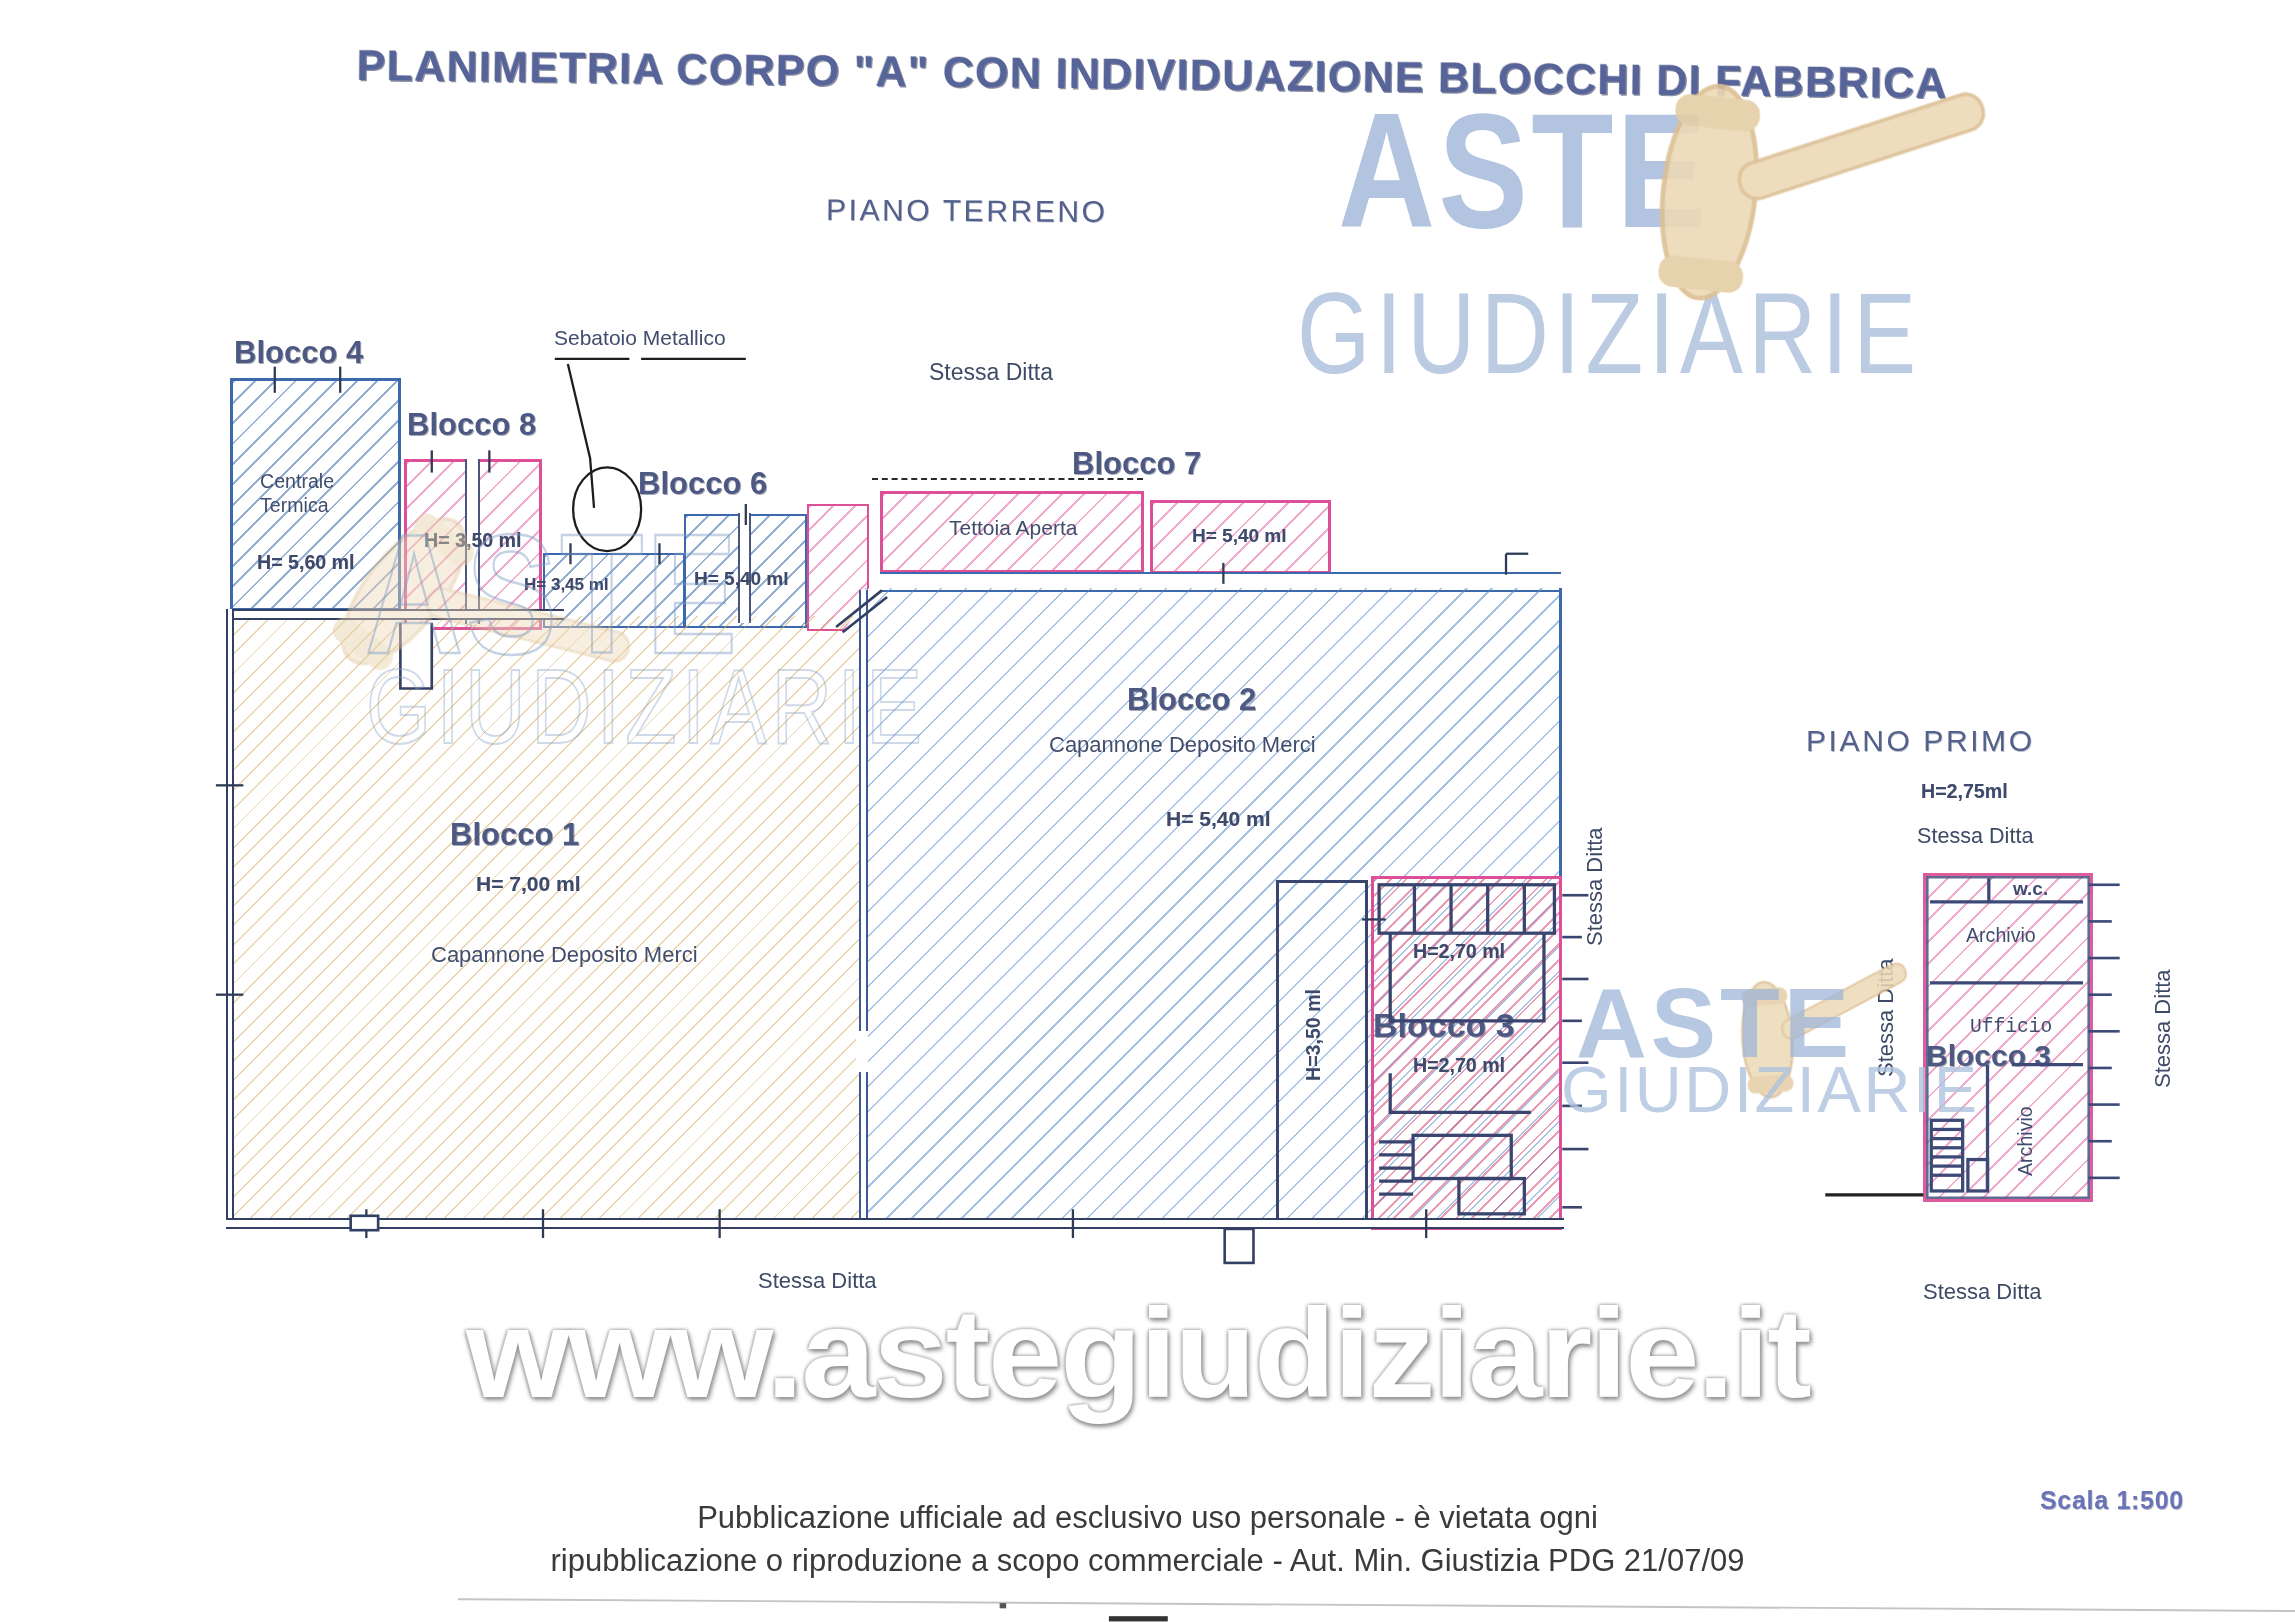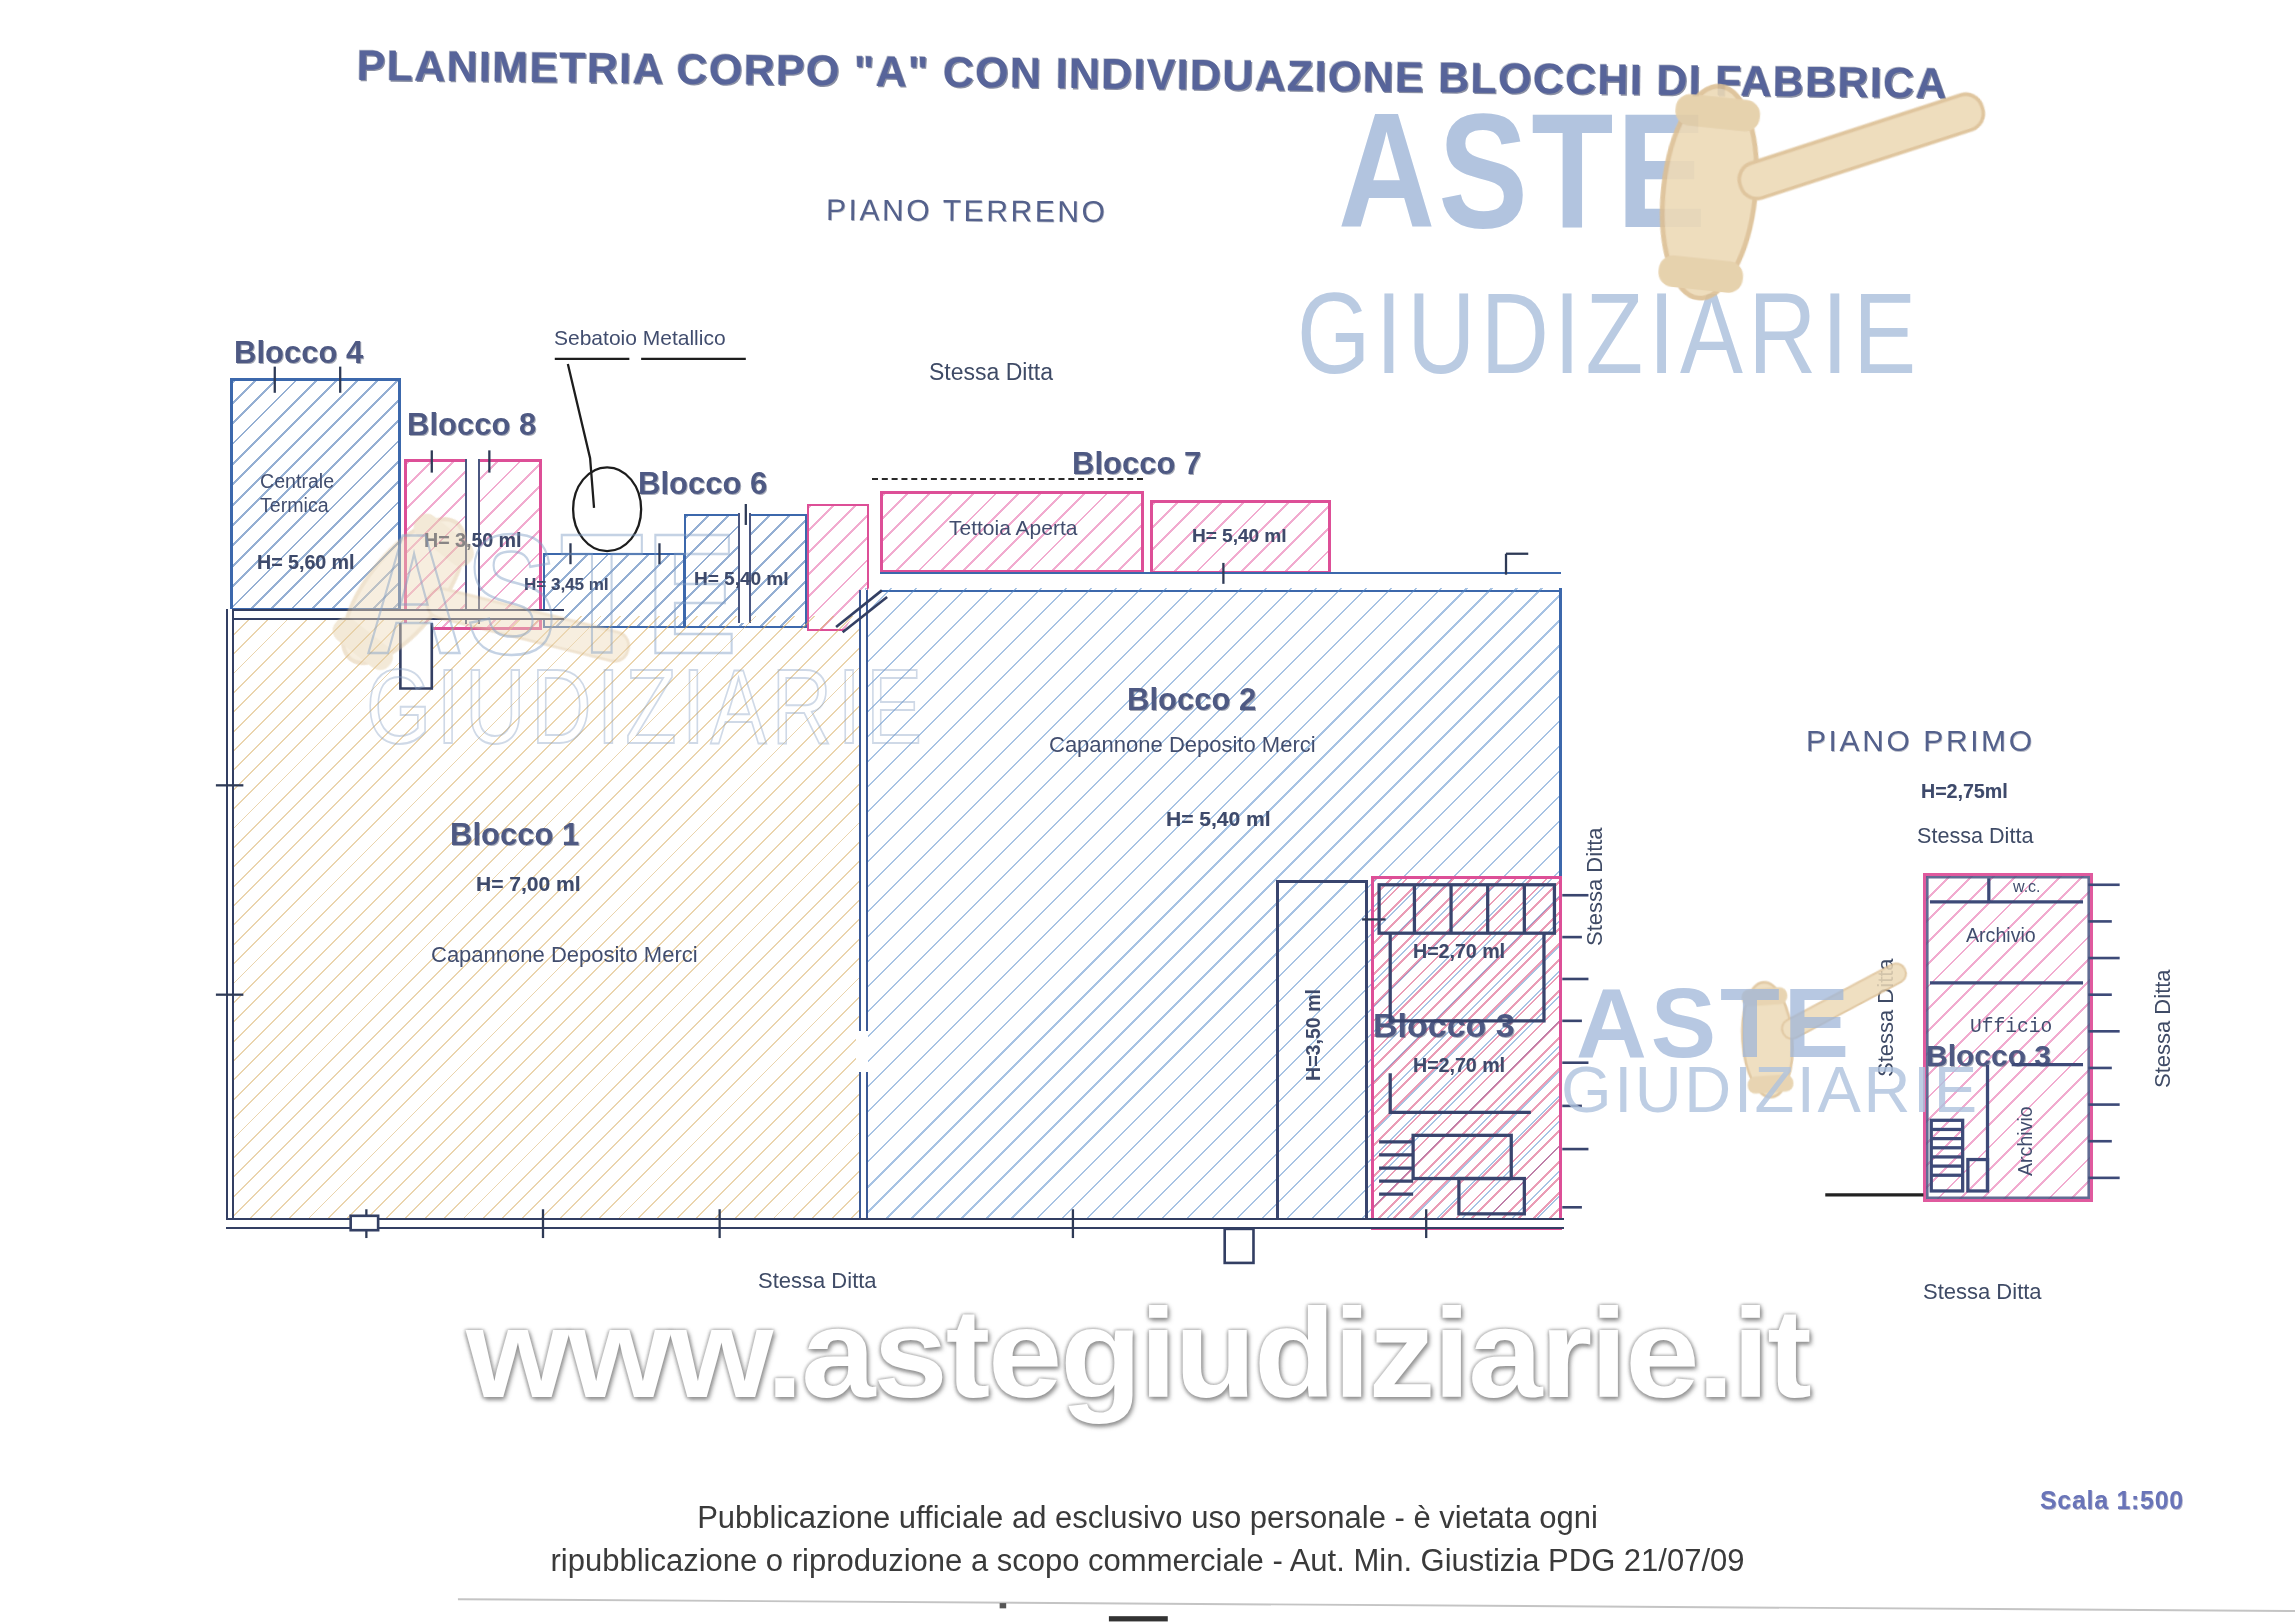--- a/index.html
+++ b/index.html
@@ -119,21 +119,21 @@
   <div class="abs vlabel" style="left:2150px;top:954px;height:134px;">Stessa Ditta</div>
   <div class="abs note-label" style="left:1917px;top:823px;font-size:21.6px;">Stessa Ditta</div>
   <div class="abs note-label" style="left:1923px;top:1279px;font-size:22px;">Stessa Ditta</div>
 
   <div class="abs room-label" style="left:554px;top:326px;font-size:21px;">Sebatoio Metallico</div>
 
   <div class="abs floor-label" style="left:1806px;top:724px;">PIANO PRIMO</div>
   <div class="abs h-label" style="left:1921px;top:780px;">H=2,75ml</div>
 
   <div class="abs hatch-pink" style="left:1923px;top:873px;width:164px;height:323px;border:3.3px solid #e05a9e;box-shadow:inset 0 0 0 2.6px rgba(70,82,128,.85);"></div>
-  <div class="abs room-label" style="left:2013px;top:878px;font-size:16px;">w.c.</div>
+  <div class="abs room-label" style="left:2013px;top:878px;font-size:19px;font-weight:bold;">w.c.</div>
   <div class="abs room-label" style="left:1966px;top:924px;">Archivio</div>
   <div class="abs room-label" style="left:1970px;top:1016px;font-family:Liberation Mono, monospace;">Ufficio</div>
   <div class="abs block-label small" style="left:1926px;top:1039px;">Blocco 3</div>
   <div class="abs vlabel" style="left:2014px;top:1081px;height:95px;font-size:19.6px;color:#414d6e;">Archivio</div>
 
   <svg class="abs" style="left:0;top:0;" width="2295" height="1623" viewBox="0 0 3508 2480">
     <defs>
       <g id="gavel">
         <ellipse cx="55" cy="95" rx="38" ry="88" fill="#ecd9b6" stroke="#dcbf93" stroke-width="4"></ellipse>
         <rect x="20" y="16" width="70" height="26" rx="12" fill="#e4cda4"></rect>

